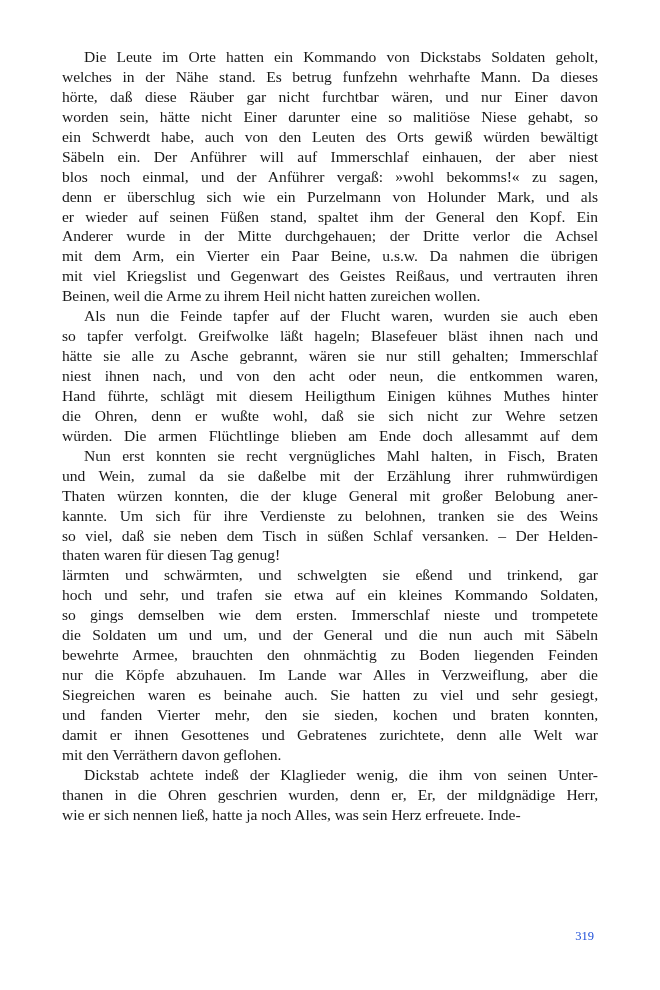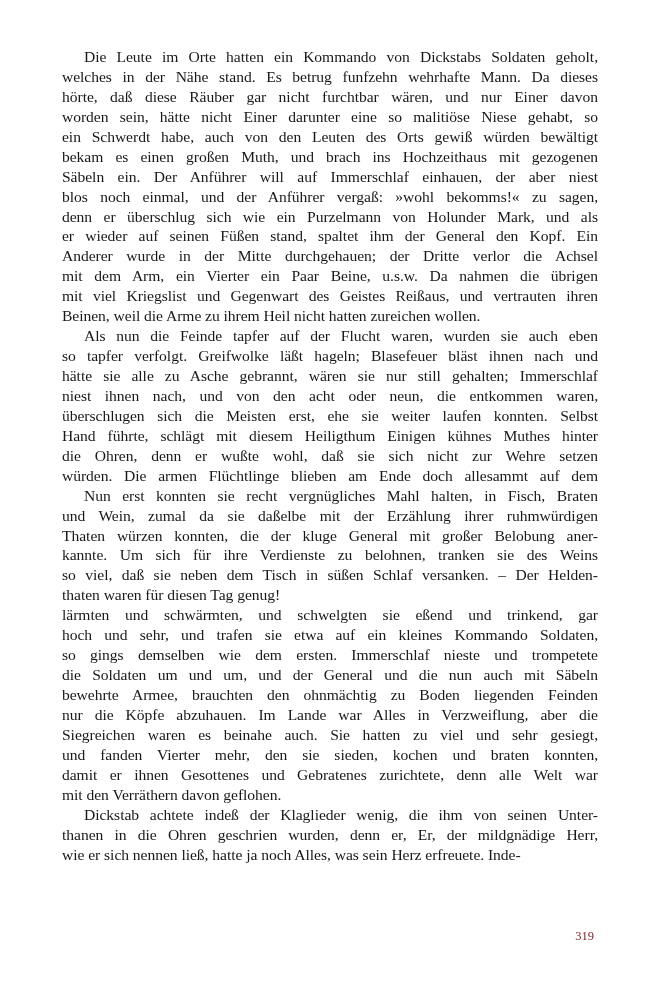--- a/index.html
+++ b/index.html
@@ -43,50 +43,48 @@
   .line.last {
     text-align-last: left;
     -moz-text-align-last: left;
   }
   .page-number {
     position: absolute;
     right: 66px;
     top: 928px;
     font-size: 12.5px;
     line-height: 16px;
-    color: #7f1d1d;
+    color: #1d4ed8;
   }
 </style>
 </head>
 <body>
 
 <div class="page">
   <div class="text-block">
       <div class="paragraph">
         <div class="line first">Die Leute im Orte hatten ein Kommando von Dickstabs Soldaten geholt,</div>
         <div class="line">welches in der Nähe stand. Es betrug funfzehn wehrhafte Mann. Da dieses</div>
         <div class="line">hörte, daß diese Räuber gar nicht furchtbar wären, und nur Einer davon</div>
         <div class="line">worden sein, hätte nicht Einer darunter eine so malitiöse Niese gehabt, so</div>
         <div class="line">ein Schwerdt habe, auch von den Leuten des Orts gewiß würden bewältigt</div>
-        <div class="line">bekam es einen großen Muth, und brach ins Hochzeithaus mit gezogenen</div>
         <div class="line">Säbeln ein. Der Anführer will auf Immerschlaf einhauen, der aber niest</div>
         <div class="line">blos noch einmal, und der Anführer vergaß: »wohl bekomms!« zu sagen,</div>
         <div class="line">denn er überschlug sich wie ein Purzelmann von Holunder Mark, und als</div>
         <div class="line">er wieder auf seinen Füßen stand, spaltet ihm der General den Kopf. Ein</div>
         <div class="line">Anderer wurde in der Mitte durchgehauen; der Dritte verlor die Achsel</div>
         <div class="line">mit dem Arm, ein Vierter ein Paar Beine, u.s.w. Da nahmen die übrigen</div>
         <div class="line">mit viel Kriegslist und Gegenwart des Geistes Reißaus, und vertrauten ihren</div>
         <div class="line last">Beinen, weil die Arme zu ihrem Heil nicht hatten zureichen wollen.</div>
       </div>
       <div class="paragraph">
         <div class="line first">Als nun die Feinde tapfer auf der Flucht waren, wurden sie auch eben</div>
         <div class="line">so tapfer verfolgt. Greifwolke läßt hageln; Blasefeuer bläst ihnen nach und</div>
         <div class="line">hätte sie alle zu Asche gebrannt, wären sie nur still gehalten; Immerschlaf</div>
         <div class="line">niest ihnen nach, und von den acht oder neun, die entkommen waren,</div>
-        <div class="line">überschlugen sich die Meisten erst, ehe sie weiter laufen konnten. Selbst</div>
         <div class="line">Hand führte, schlägt mit diesem Heiligthum Einigen kühnes Muthes hinter</div>
         <div class="line">die Ohren, denn er wußte wohl, daß sie sich nicht zur Wehre setzen</div>
         <div class="line">würden. Die armen Flüchtlinge blieben am Ende doch allesammt auf dem</div>
       </div>
       <div class="paragraph">
         <div class="line first">Nun erst konnten sie recht vergnügliches Mahl halten, in Fisch, Braten</div>
         <div class="line">und Wein, zumal da sie daßelbe mit der Erzählung ihrer ruhmwürdigen</div>
         <div class="line">Thaten würzen konnten, die der kluge General mit großer Belobung aner-</div>
         <div class="line">kannte. Um sich für ihre Verdienste zu belohnen, tranken sie des Weins</div>
         <div class="line">so viel, daß sie neben dem Tisch in süßen Schlaf versanken. – Der Helden-</div>

